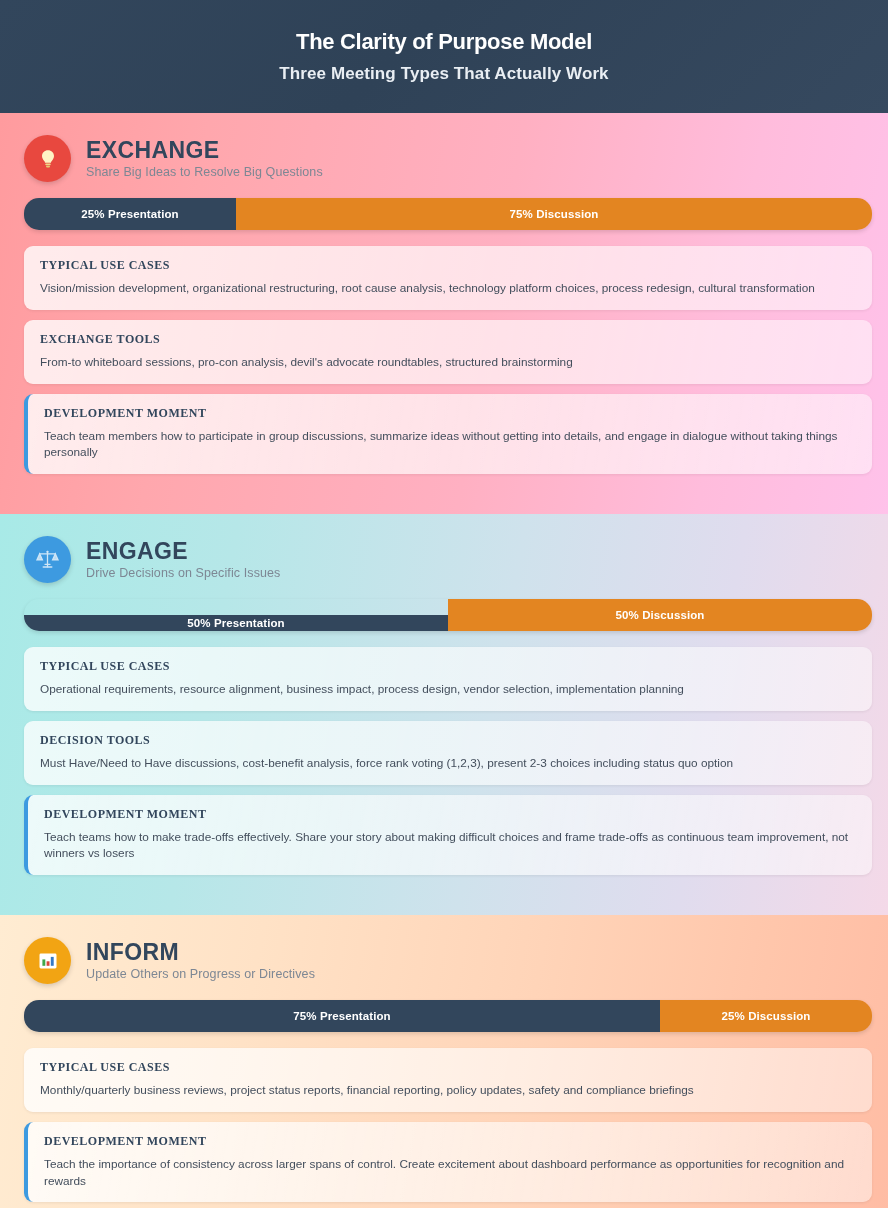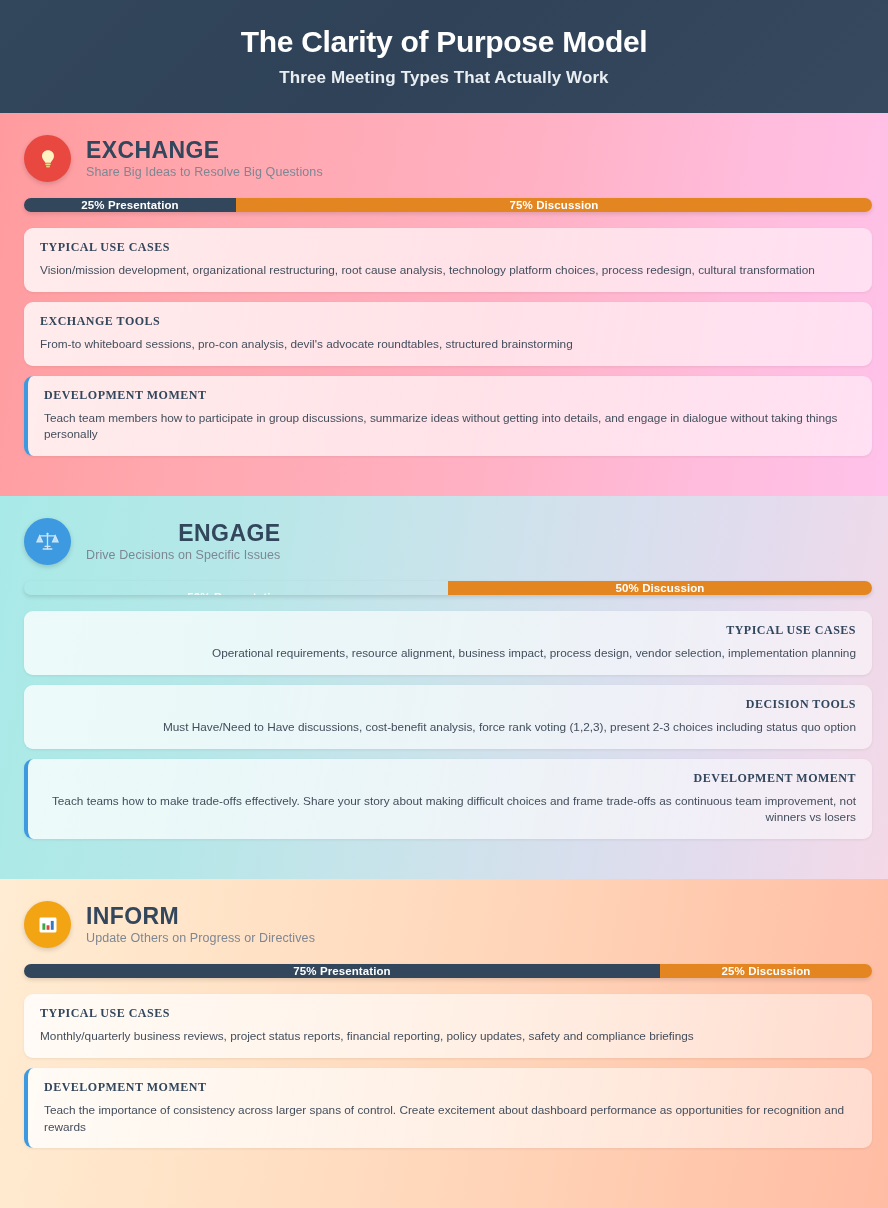--- a/index.html
+++ b/index.html
@@ -23,21 +23,21 @@
     background: linear-gradient(135deg, #32465c 0%, #2f4257 45%, #36495f 100%);
     display: flex;
     flex-direction: column;
     align-items: center;
     justify-content: center;
     text-align: center;
     padding: 0 24px;
   }
   .header-title {
     color: #ffffff;
-    font-size: 30px;
+    font-size: 22px;
     font-weight: bold;
     letter-spacing: -0.3px;
     line-height: 1.15;
     margin-bottom: 9px;
     text-align: center;
   }
   .header-subtitle {
     color: #e9eef3;
     font-size: 17px;
     font-weight: bold;
@@ -49,21 +49,20 @@
     padding: 22px 16px 26px 24px;
     position: relative;
   }
   .section-exchange {
     background: linear-gradient(100deg, #ff9b9e 0%, #ffa7ad 22%, #ffb0c2 55%, #ffbcdc 80%, #ffc2ea 100%);
     min-height: 358px;
   }
   .section-engage {
     background: linear-gradient(100deg, #a8eae7 0%, #b6e7e8 25%, #cfe2ec 55%, #e0dcee 78%, #f4d9e8 100%);
     min-height: 380px;
-    text-align: right;
   }
   .section-inform {
     background: linear-gradient(100deg, #ffecd2 0%, #ffe2c6 28%, #ffd4b8 58%, #ffc6ab 82%, #ffbca4 100%);
     min-height: 330px;
   }
 
   
   .sec-head {
     display: flex;
     align-items: center;
@@ -93,21 +92,21 @@
     line-height: 1.05;
   }
   .sec-sub {
     font-size: 12.5px;
     color: #7d8794;
     letter-spacing: 0.1px;
   }
 
   
   .split-bar {
-    height: 14px;
+    height: 32px;
     border-radius: 15px;
     overflow: hidden;
     display: flex;
     margin-bottom: 16px;
     box-shadow: 0 2px 4px rgba(0,0,0,0.13);
   }
   .split-left {
     background: #32465c;
     display: flex;
     align-items: center;

